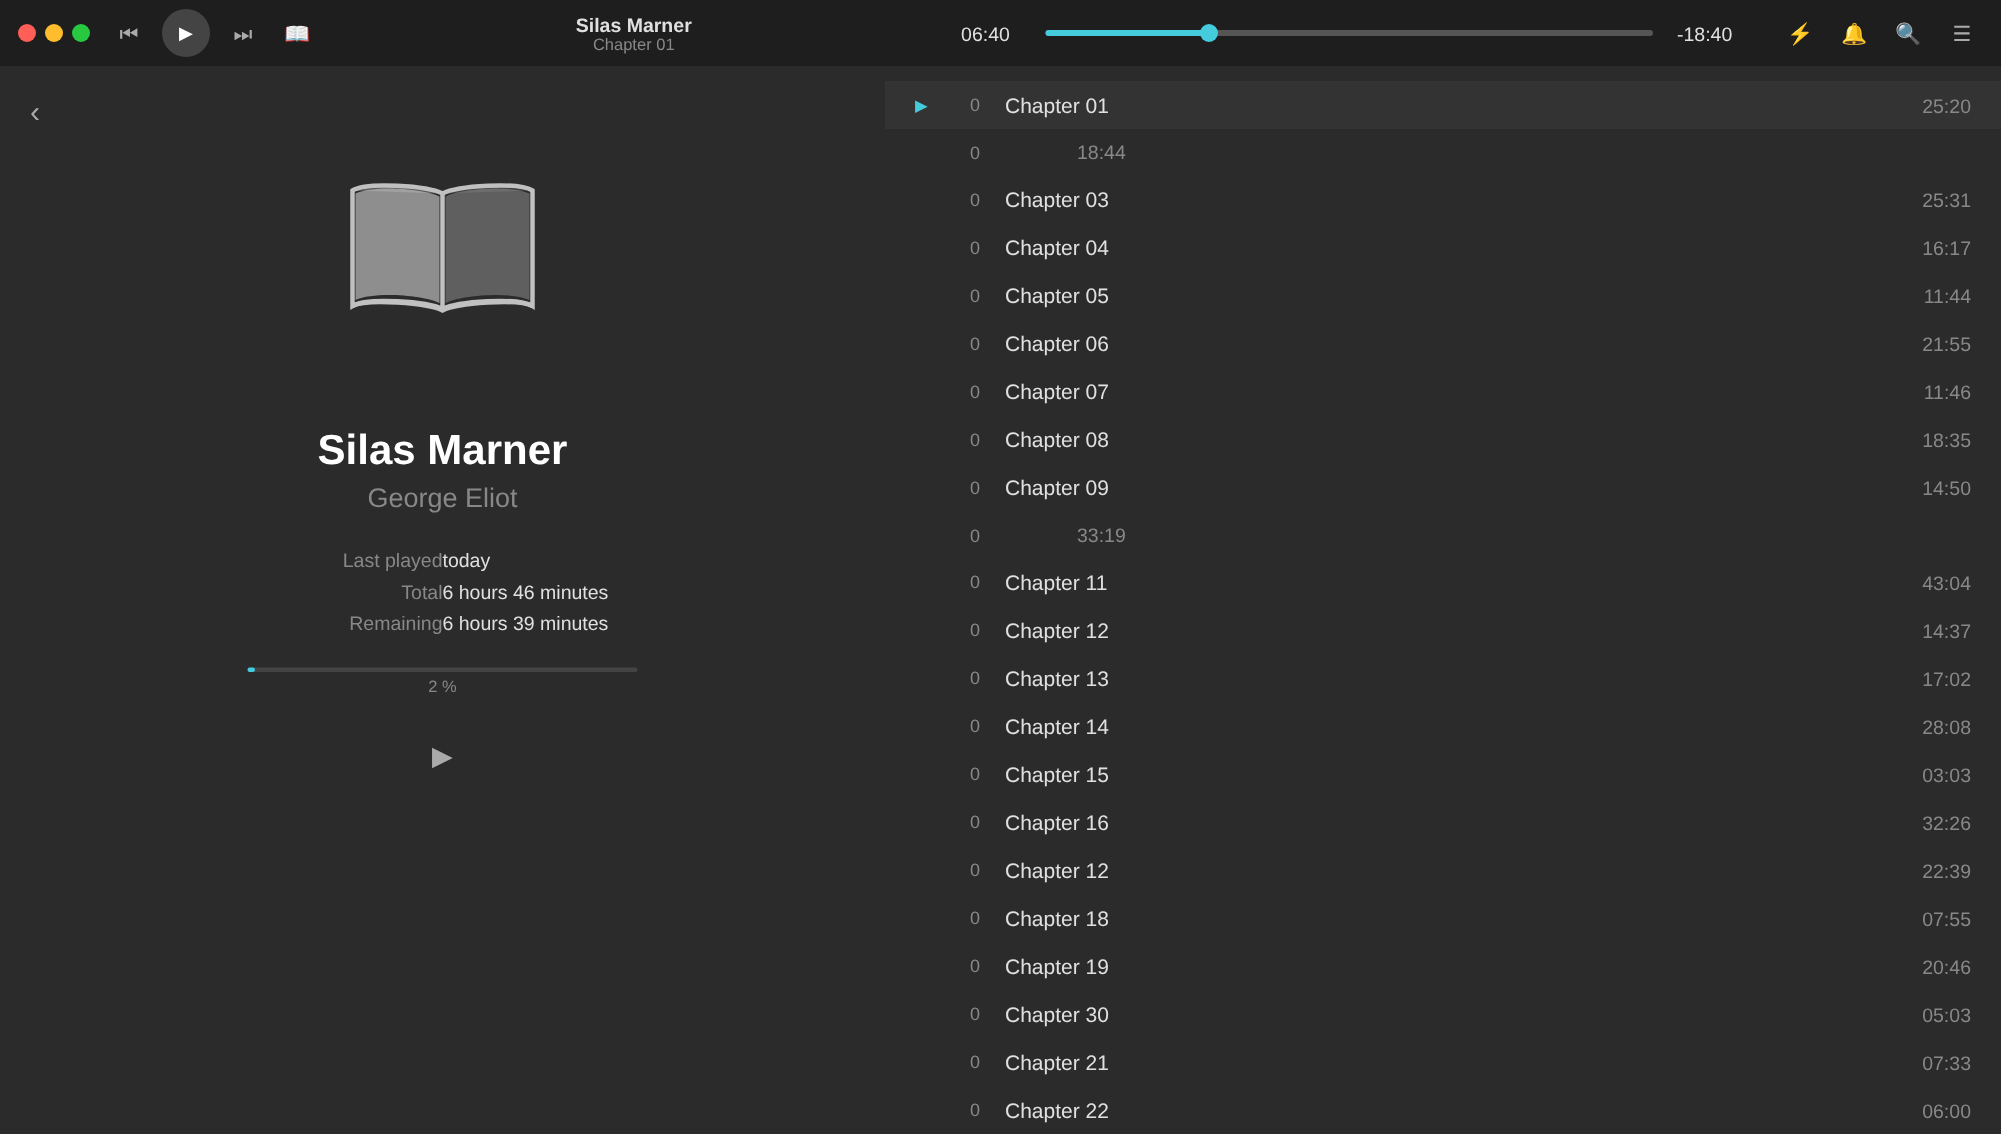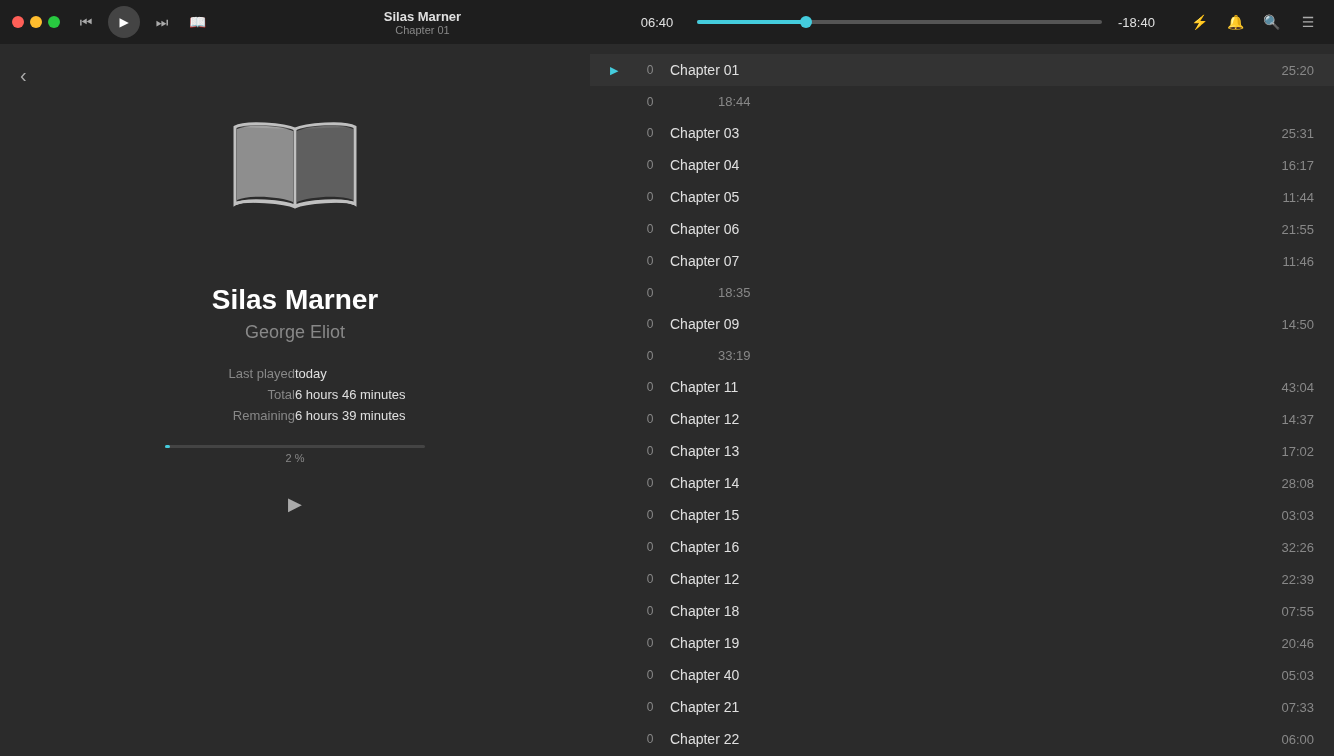--- a/index.html
+++ b/index.html
@@ -378,20 +378,21 @@
       </div>
       <div class="chapter-item">
         <div class="chapter-play-icon"></div>
         <div class="chapter-num">0</div>
         <div class="chapter-name">Chapter 07</div>
         <div class="chapter-time">11:46</div>
       </div>
       <div class="chapter-item">
         <div class="chapter-play-icon"></div>
         <div class="chapter-num">0</div>
+        <div class="chapter-name">Chapter 08</div>
         <div class="chapter-time">18:35</div>
       </div>
       <div class="chapter-item">
         <div class="chapter-play-icon"></div>
         <div class="chapter-num">0</div>
         <div class="chapter-name">Chapter 09</div>
         <div class="chapter-time">14:50</div>
       </div>
       <div class="chapter-item">
         <div class="chapter-play-icon"></div>
@@ -448,21 +449,21 @@
       </div>
       <div class="chapter-item">
         <div class="chapter-play-icon"></div>
         <div class="chapter-num">0</div>
         <div class="chapter-name">Chapter 19</div>
         <div class="chapter-time">20:46</div>
       </div>
       <div class="chapter-item">
         <div class="chapter-play-icon"></div>
         <div class="chapter-num">0</div>
-        <div class="chapter-name">Chapter 40</div>
+        <div class="chapter-name">Chapter 30</div>
         <div class="chapter-time">05:03</div>
       </div>
       <div class="chapter-item">
         <div class="chapter-play-icon"></div>
         <div class="chapter-num">0</div>
         <div class="chapter-name">Chapter 21</div>
         <div class="chapter-time">07:33</div>
       </div>
       <div class="chapter-item">
         <div class="chapter-play-icon"></div>

